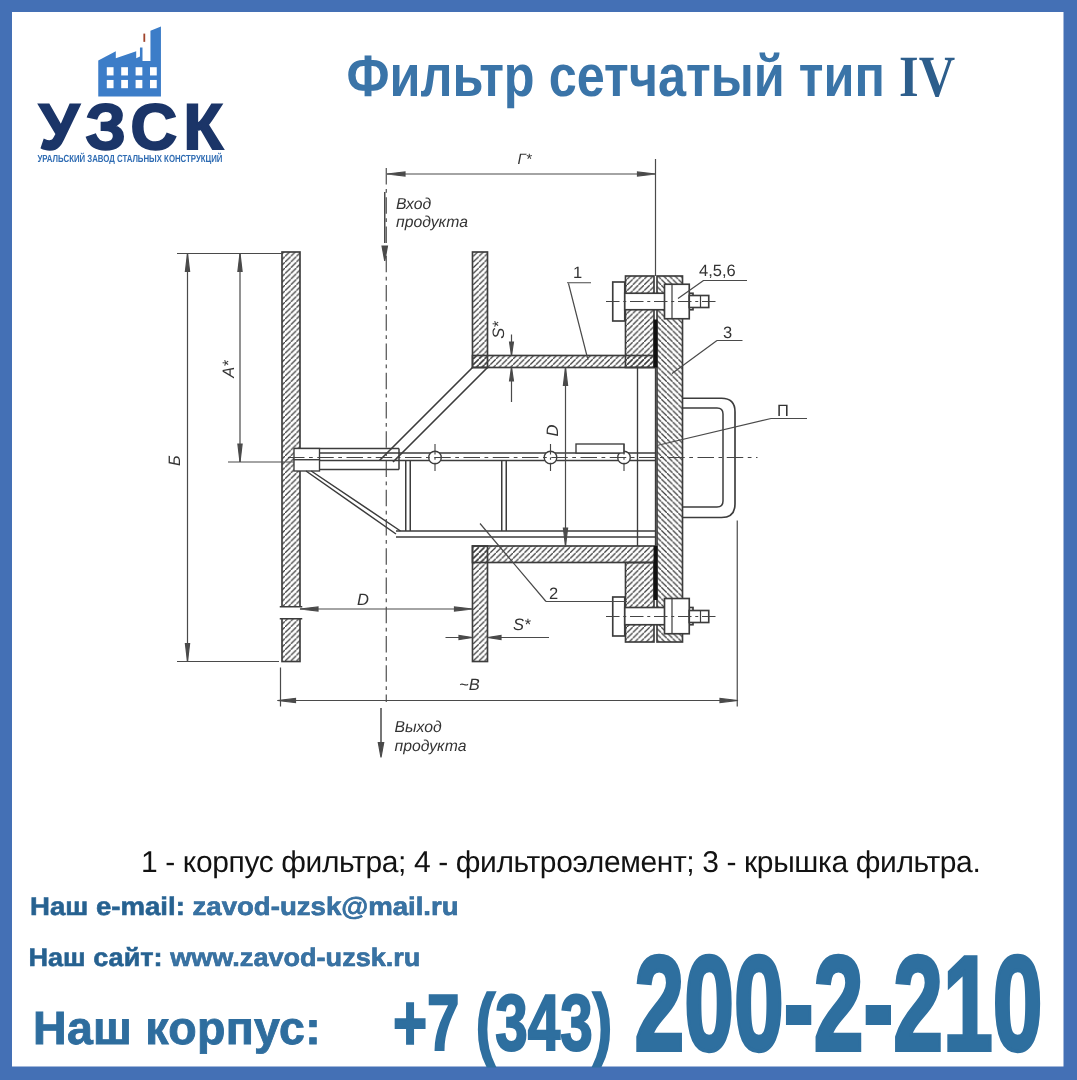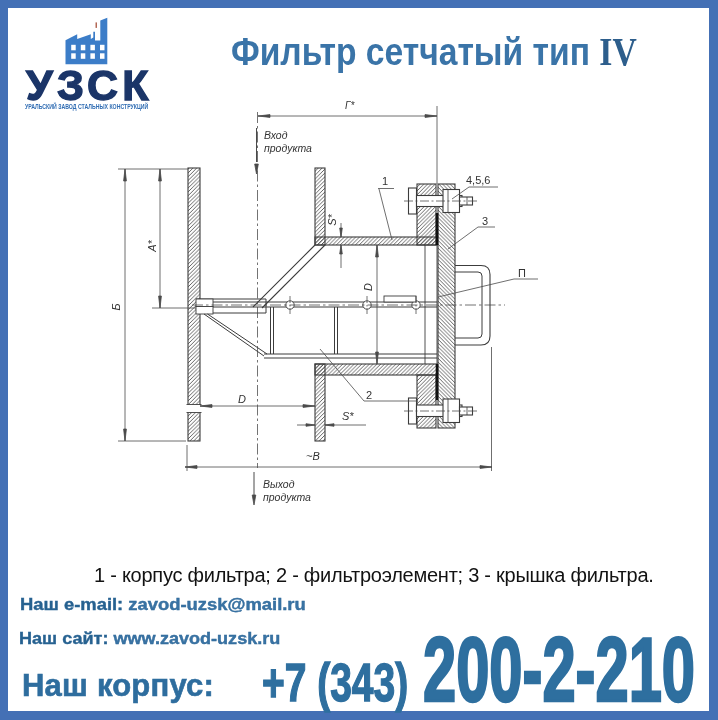--- a/index.html
+++ b/index.html
@@ -220,21 +220,21 @@
   <text x="306" y="460">~В</text>
 
   <text x="382" y="185" font-style="normal">1</text>
   <text x="466" y="184" font-style="normal">4,5,6</text>
   <text x="482" y="225" font-style="normal">3</text>
   <text x="518" y="277" font-style="normal">П</text>
   <text x="366" y="399" font-style="normal">2</text>
 </g>
 </svg>
 
-<div class="abs" style="left:94px;top:565px;font-size:20px;line-height:1;color:#121212;white-space:nowrap;letter-spacing:-0.25px;">1 - корпус фильтра; 2 - фильтроэлемент; 3 - крышка фильтра.</div>
+<div class="abs" style="left:94px;top:565px;font-size:20px;line-height:1;color:#121212;white-space:nowrap;letter-spacing:-0.25px;">1 - корпус фильтра; 4 - фильтроэлемент; 3 - крышка фильтра.</div>
 
 <div class="abs" style="left:20px;top:596px;font-size:17px;line-height:1;font-weight:bold;white-space:nowrap;-webkit-text-stroke:0.4px #2c6697;transform:scaleX(1.082);transform-origin:0 0;"><span style="color:#26618f;">Наш e-mail: </span><span style="color:#3973a4;">zavod-uzsk@mail.ru</span></div>
 
 <div class="abs" style="left:19px;top:630px;font-size:17px;line-height:1;font-weight:bold;white-space:nowrap;-webkit-text-stroke:0.4px #2c6697;transform:scaleX(1.062);transform-origin:0 0;"><span style="color:#26618f;">Наш сайт: </span><span style="color:#3973a4;">www.zavod-uzsk.ru</span></div>
 
 <div class="abs" style="left:22px;top:670px;font-size:31px;line-height:1;font-weight:bold;color:#2e6d9e;white-space:nowrap;letter-spacing:0.2px;-webkit-text-stroke:0.6px #2e6d9e;">Наш корпус:</div>
 <div class="abs" style="left:262px;top:656px;font-size:53px;line-height:1;font-weight:bold;color:#2e6f9f;white-space:nowrap;-webkit-text-stroke:1.4px #2e6f9f;transform:scaleX(0.735);transform-origin:0 0;">+7 (343)</div>
 <div class="abs" style="left:423px;top:625px;font-size:90px;line-height:1;font-weight:bold;color:#2e6f9f;white-space:nowrap;-webkit-text-stroke:2.6px #2e6f9f;transform:scaleX(0.663);transform-origin:0 0;">200-2-210</div>
 
 </body></html>

